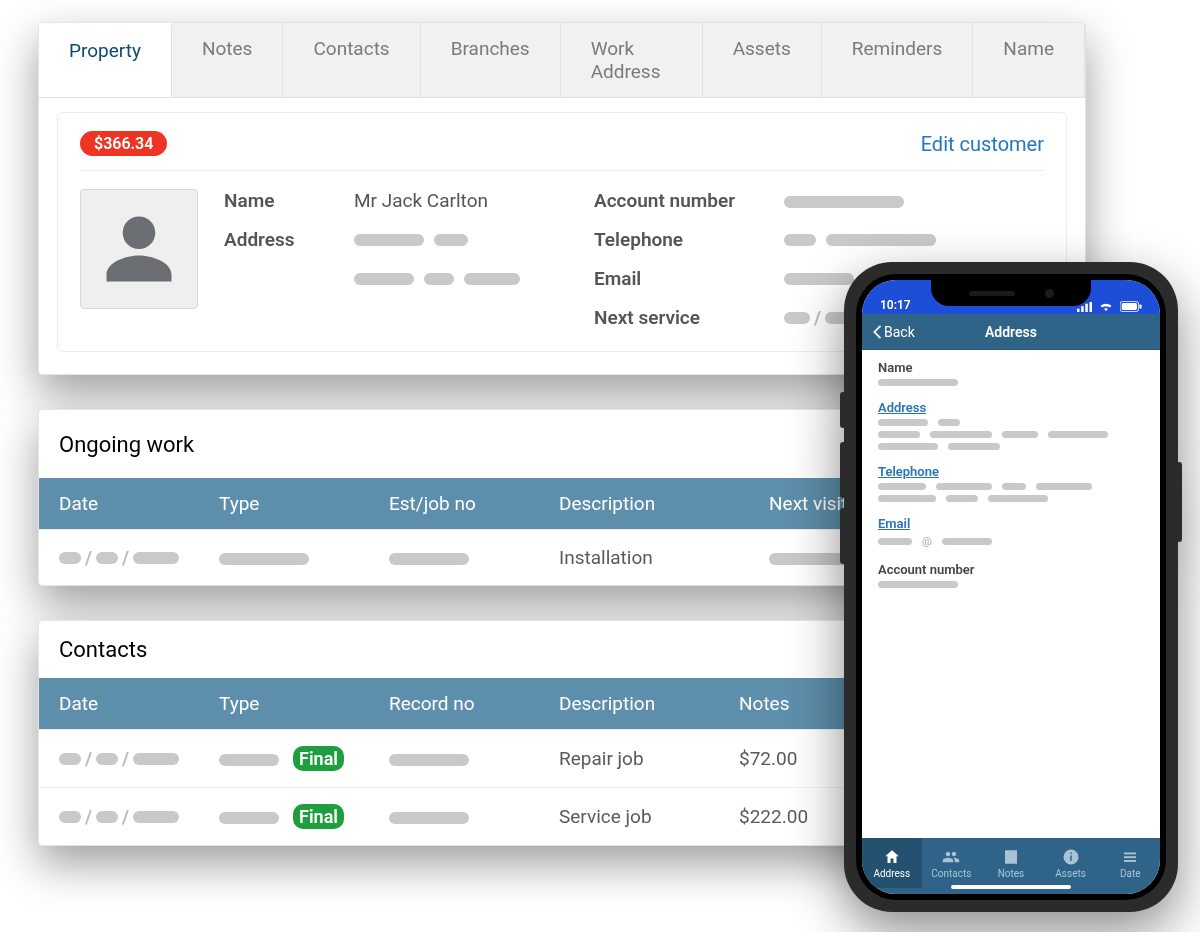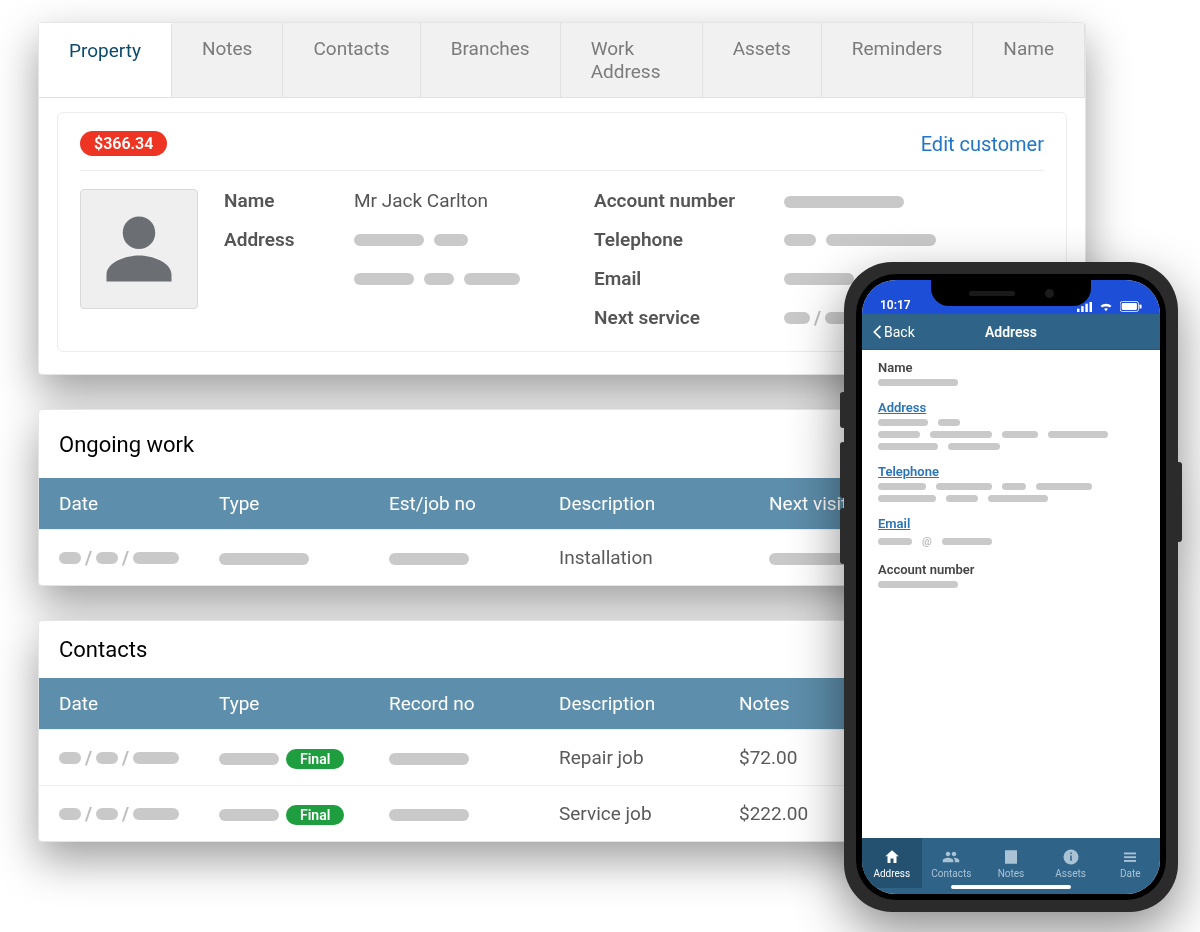--- a/index.html
+++ b/index.html
@@ -166,25 +166,25 @@
   .history .trow { grid-template-columns: 150px 160px 160px 170px 150px 130px; }
 
   .date-skel { display:flex; gap:4px; align-items:center; color:#bdbdbd;}
   .date-skel .ph { background:#c9c9c9;}
   .slash { color:#bdbdbd; font-weight:700;}
 
   .chip-final {
     display:inline-block;
     background:#1e9e3e;
     color:#fff;
-    font-size:14px;
+    font-size:18px;
     font-weight:600;
-    padding:2px 14px;
+    padding:2px 6px;
     border-radius:10px;
-    margin-left:7px;
+    margin-left:14px;
   }
 
   
   .phone {
     position: absolute;
     right: 22px;
     top: 262px;
     width: 334px;
     height: 650px;
     filter: drop-shadow(0 20px 26px rgba(0,0,0,.45));

